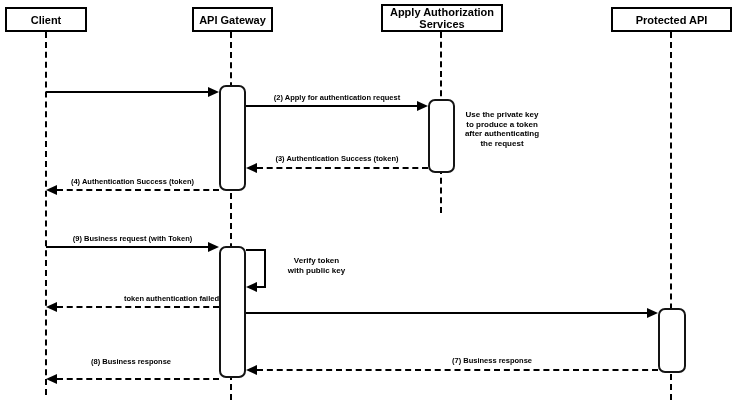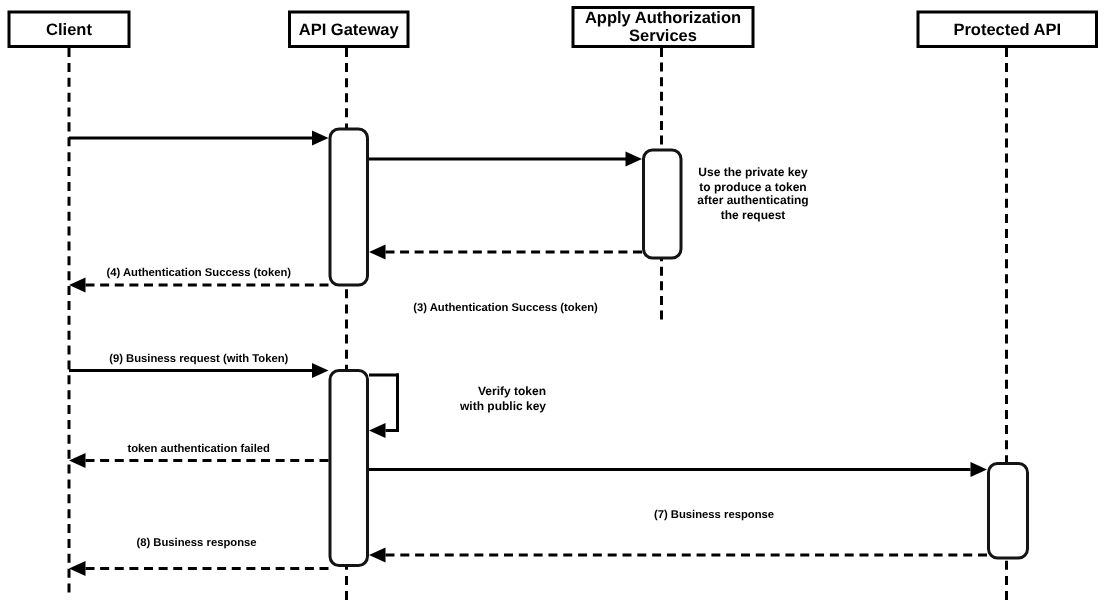--- a/index.html
+++ b/index.html
@@ -16,21 +16,21 @@
   .vseg{position:absolute;width:0;border-left:2px solid #000;z-index:4;}
   .arrow-r{position:absolute;width:0;height:0;border-top:5px solid transparent;
            border-bottom:5px solid transparent;border-left:11px solid #000;z-index:5;}
   .arrow-l{position:absolute;width:0;height:0;border-top:5px solid transparent;
            border-bottom:5px solid transparent;border-right:11px solid #000;z-index:5;}
   .mlabel{position:absolute;font-size:7.5px;font-weight:bold;text-align:center;
           white-space:nowrap;z-index:6;}
   .note{position:absolute;font-size:8px;font-weight:bold;line-height:9.5px;
         text-align:center;z-index:6;}
   .selflabel{position:absolute;font-size:8px;font-weight:bold;line-height:9.5px;
-             text-align:right;white-space:pre-line;z-index:6;}
+             text-align:center;white-space:pre-line;z-index:6;}
 
   
   #p-client{left:5px;top:7px;width:82px;height:25px;}
   #p-apigw{left:192px;top:7px;width:81px;height:25px;}
   #p-auth{left:381px;top:4px;width:122px;height:28px;}
   #p-papi{left:611px;top:7px;width:121px;height:25px;}
 
   
   #ll-client{left:45px;top:32px;height:363px;}
   #ll-apigw{left:230px;top:32px;height:368px;}
@@ -44,42 +44,42 @@
   #act-papi{left:658px;top:308px;width:28px;height:65px;}
 
   
   #m1-line{left:46px;top:91px;width:165px;} #m1-head{left:208px;top:87px;}
   #m1-label{left:46px;top:79px;width:173px;}
   
   #m2-line{left:246px;top:105px;width:174px;} #m2-head{left:417px;top:101px;}
   #m2-label{left:246px;top:93px;width:182px;}
   
   #m3-line{left:257px;top:167px;width:171px;} #m3-head{left:246px;top:163px;}
-  #m3-label{left:246px;top:154px;width:182px;margin-top:46px;}
+  #m3-label{left:246px;top:154px;width:182px;}
   
   #m4-line{left:57px;top:189px;width:162px;} #m4-head{left:46px;top:185px;}
   #m4-label{left:46px;top:177px;width:173px;}
   
   #m5-line{left:46px;top:246px;width:165px;} #m5-head{left:208px;top:242px;}
   #m5-label{left:46px;top:234px;width:173px;}
   
   #self-top{left:246px;top:249px;width:20px;}
   #self-v{left:264px;top:249px;height:39px;}
   #self-bot{left:257px;top:286px;width:9px;}
   #self-head{left:246px;top:282px;}
   #self-label{left:269px;top:256px;width:95px;}
   
   #mf-line{left:57px;top:306px;width:162px;} #mf-head{left:46px;top:302px;}
-  #mf-label{left:46px;top:294px;width:173px;}
+  #mf-label{left:46px;top:294px;width:173px;text-align:right;}
   
   #m6-line{left:246px;top:312px;width:401px;} #m6-head{left:647px;top:308px;}
   #m6-label{left:246px;top:300px;width:412px;}
   
   #m7-line{left:257px;top:369px;width:401px;} #m7-head{left:246px;top:365px;}
-  #m7-label{left:246px;top:338px;width:460px;}
+  #m7-label{left:246px;top:356px;width:460px;padding-left:16px;}
   
   #m8-line{left:57px;top:378px;width:162px;} #m8-head{left:46px;top:374px;}
   #m8-label{left:46px;top:357px;width:170px;}
   
   #note-auth{left:461px;top:110px;width:82px;}
 </style>
 </head>
 <body>
 
 <div class="diagram">
@@ -105,20 +105,21 @@
   <div class="act" id="act-apigw-1"></div>
   <div class="act" id="act-apigw-2"></div>
   <div class="act" id="act-auth"></div>
   <div class="act" id="act-papi"></div>
 
   <div class="mline" id="m1-line"></div>
   <div class="arrow-r" id="m1-head"></div>
 
   <div class="mline" id="m2-line"></div>
   <div class="arrow-r" id="m2-head"></div>
+  <div class="mlabel" id="m2-label">(2) Apply for authentication request</div>
 
   <div class="mline dashed" id="m3-line"></div>
   <div class="arrow-l" id="m3-head"></div>
   <div class="mlabel" id="m3-label">(3) Authentication Success (token)</div>
 
   <div class="mline dashed" id="m4-line"></div>
   <div class="arrow-l" id="m4-head"></div>
   <div class="mlabel" id="m4-label">(4) Authentication Success (token)</div>
 
   <div class="note" id="note-auth">Use the private key to produce a token after authenticating the request</div>

